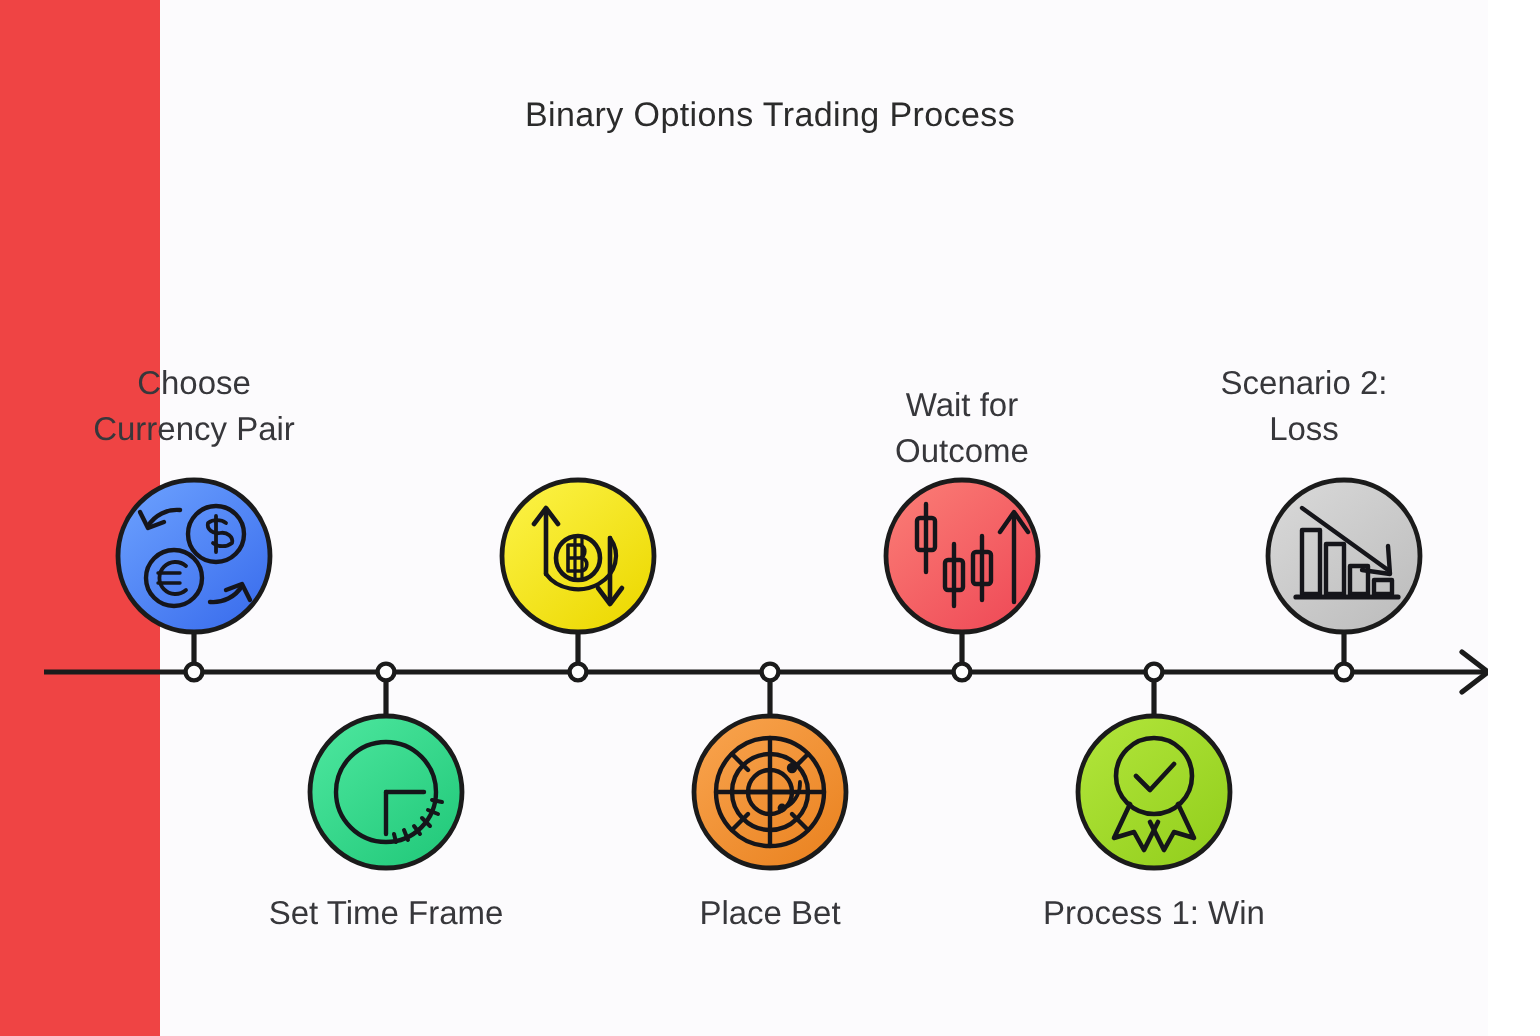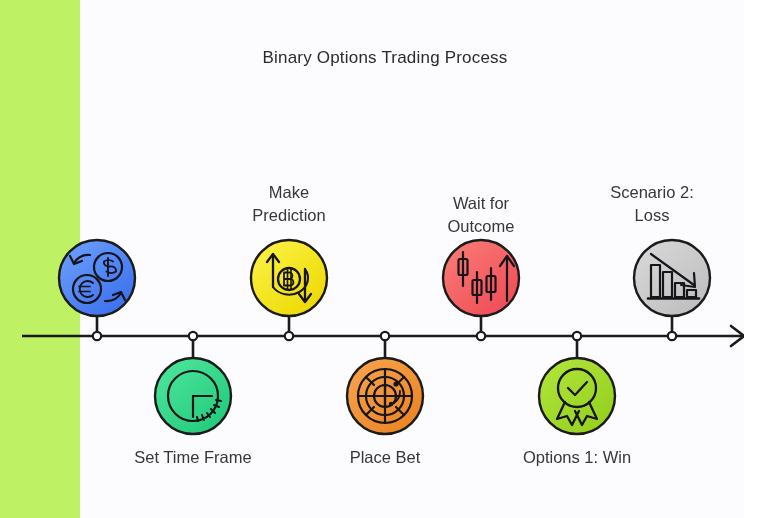--- a/index.html
+++ b/index.html
@@ -10,21 +10,21 @@
     width: 770px;
     height: 518px;
     background: #ffffff;
     font-family: "Liberation Sans", sans-serif;
     overflow: hidden;
   }
   #canvas {
     position: relative;
     width: 744px;
     height: 518px;
-    background: #bef264;
+    background: #ef4444;
     overflow: hidden;
   }
   
   .bg-panel {
     position: absolute;
     left: 80px;
     top: 0px;
     width: 690px;
     height: 518px;
     background: #fcfbfd;
@@ -223,24 +223,24 @@
         <rect x="663" y="272" width="9" height="25" fill="none"></rect>
         <rect x="675" y="283" width="9" height="14" fill="none"></rect>
         <rect x="687" y="290" width="9" height="7" fill="none"></rect>
         <line x1="648" y1="298.5" x2="699" y2="298.5" stroke-width="2.6"></line>
         <line x1="651" y1="254" x2="694" y2="285"></line>
         <polyline points="694,273 695,287 681,285"></polyline>
       </g>
     </g>
   </svg>
 
-  <div class="node-label label-top" style="left:194px; top:181px;">Make
-Prediction</div>
+  <div class="node-label label-top" style="left:2px; top:181px;">Choose
+Currency Pair</div>
   <div class="node-label label-top" style="left:386px; top:192px;">Wait for
 Outcome</div>
   <div class="node-label label-top" style="left:557px; top:181px;">Scenario 2:
 Loss</div>
 
   <div class="node-label label-bottom" style="left:78px; top:446px;">Set Time Frame</div>
   <div class="node-label label-bottom" style="left:270px; top:446px;">Place Bet</div>
-  <div class="node-label label-bottom" style="left:462px; top:446px;">Options 1: Win</div>
+  <div class="node-label label-bottom" style="left:462px; top:446px;">Process 1: Win</div>
 
 </div>
 
 </body></html>

